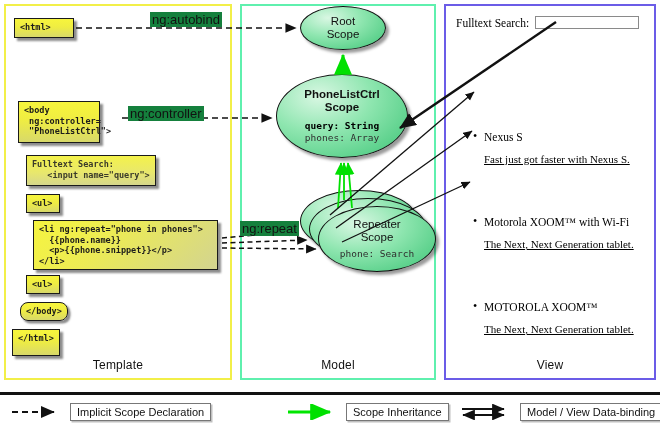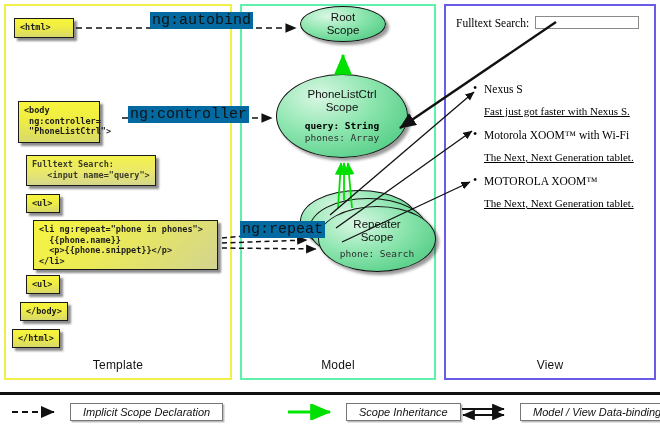--- a/index.html
+++ b/index.html
@@ -107,21 +107,21 @@
     font-size:11.5px;
   }
   .vs-input{
     width:104px;
     height:13px;
     border:1px solid #8a8a8a;
     background:#fff;
     box-sizing:border-box;
   }
   .v-list{ position:absolute; top:74px; left:24px; width:178px; }
-  .v-item{ margin-bottom:2px; }
+  .v-item{ margin-bottom:2px;margin-top:48px; }
   .v-name{
     position:relative;
     font-size:11.5px;
     line-height:15px;
     padding-left:12px;
     white-space:nowrap;
   }
   .v-name::before{
     content:"\2022";
     position:absolute;
@@ -136,46 +136,45 @@
     white-space:nowrap;
     text-decoration:underline;
   }
 
   
   #wires{ position:absolute; left:0; top:0; width:660px; height:435px; pointer-events:none; }
 
   
   .wire-label{
     position:absolute;
-    font-family:Liberation Mono, monospace;
-    font-size:15px;
+    font-family:Liberation Sans, sans-serif;
+    font-size:13px;
     color:#111;
     white-space:nowrap;
-    background:#0369a1;
+    background:#15803d;
     padding:0 2px;
   }
 
   
   #legend{
     position:absolute;
     left:0; top:392px;
     width:660px; height:43px;
     border-top:3px solid #111;
     background:#fff;
   }
   .legend-item{ position:absolute; top:8px; display:flex; align-items:center; }
   .legend-box{
     border:1.5px solid #777;
     background:#fff;
     font-size:11px;
     color:#111;
-    padding:2px 12px;
+    padding:2px 6px;
     box-shadow:1.5px 1.5px 0 rgba(0,0,0,.25);
     white-space:nowrap;
-    font-style:italic;
   }
   .legend-glyph{ width:54px; height:16px; margin-right:6px; }
 </style>
 </head>
 <body>
 
 <div id="stage">
 
   <div class="column" id="col-template">
     <div class="column-label">Template</div>
@@ -198,36 +197,36 @@
 
   <div class="codebox" style="left:26px;top:194px;width:34px;height:19px;">&lt;ul&gt;</div>
 
   <div class="codebox wide" style="left:33px;top:220px;width:185px;height:50px;">&lt;li ng:repeat="phone in phones"&gt;
   {{phone.name}}
   &lt;p&gt;{{phone.snippet}}&lt;/p&gt;
 &lt;/li&gt;</div>
 
   <div class="codebox" style="left:26px;top:275px;width:34px;height:19px;">&lt;ul&gt;</div>
 
-  <div class="codebox" style="left:20px;top:302px;width:48px;height:19px;">&lt;/body&gt;</div>
-
-  <div class="codebox" style="left:12px;top:329px;width:48px;height:19px;">&lt;/html&gt;</div>
+  <div class="codebox" style="left:20px;top:302px;width:48px;height:19px;border-radius:8px;">&lt;/body&gt;</div>
+
+  <div class="codebox" style="left:12px;top:329px;width:48px;height:27px;">&lt;/html&gt;</div>
 
   <div class="ellipse" style="left:300px;top:190px;width:118px;height:62px;"></div>
   <div class="ellipse" style="left:309px;top:198px;width:118px;height:62px;"></div>
 
-  <div class="ellipse" style="left:300px;top:6px;width:86px;height:36px;">
+  <div class="ellipse" style="left:300px;top:6px;width:86px;height:44px;">
     <div class="e-title">
       <span>Root</span><br>
       <span>Scope</span>
     </div>
   </div>
 
   <div class="ellipse" style="left:276px;top:74px;width:132px;height:84px;">
-    <div class="e-title" style="margin-bottom:6px;">
+    <div class="e-title" style="margin-bottom:6px;font-weight:bold;">
       <span>PhoneListCtrl</span><br>
       <span>Scope</span>
     </div>
     <div class="e-prop strong">query: String</div>
     <div class="e-prop">phones: Array</div>
   </div>
 
   <div class="ellipse" style="left:318px;top:206px;width:118px;height:66px;">
     <div class="e-title" style="margin-bottom:4px;">
       <span>Repeater</span><br>

